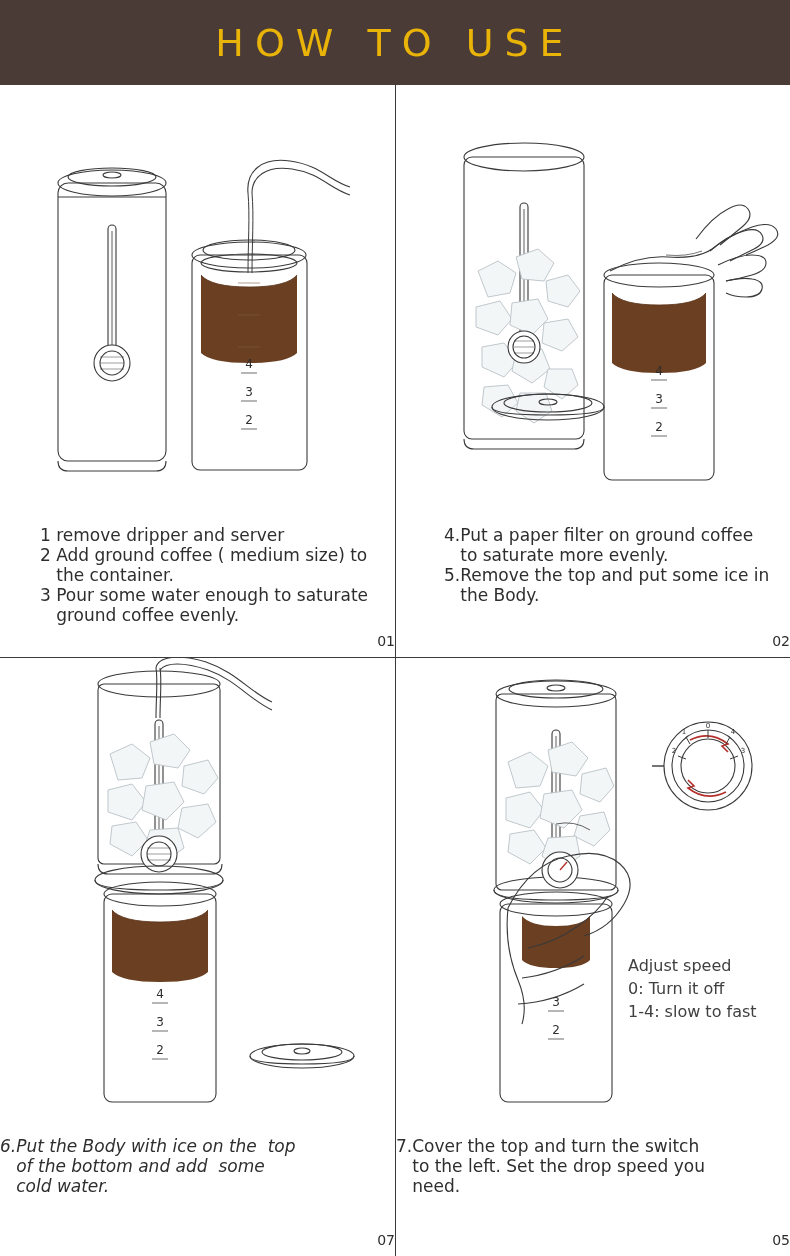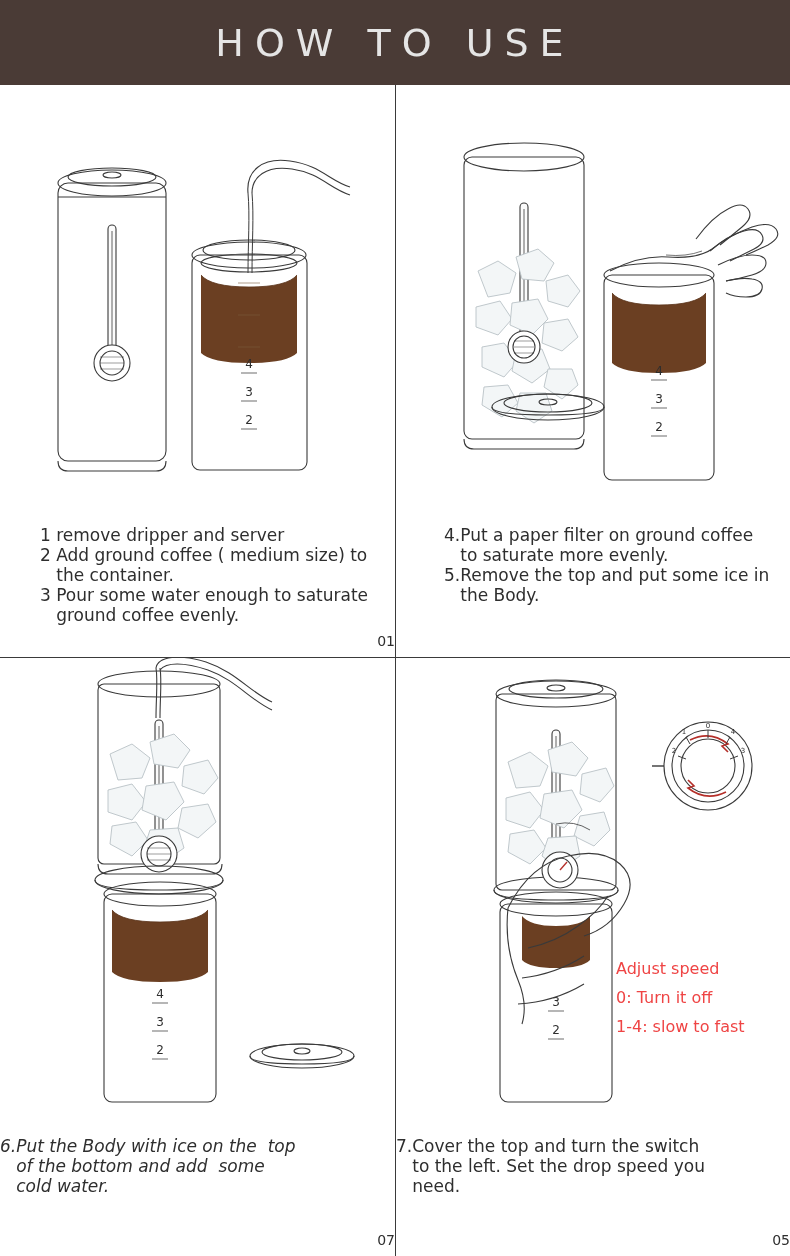--- a/index.html
+++ b/index.html
@@ -12,21 +12,21 @@
   }
   .page{width:790px;height:1256px;position:relative;background:#fff;box-sizing:border-box;}
 
   
   .header{
     height:85px;
     background:#4a3b36;
     display:flex;align-items:center;justify-content:center;
   }
   .header-title{
-    color:#e5e5e5;
+    color:#eab308;
     font-size:38px;
     letter-spacing:11px;
     font-weight:400;
     font-family:"DejaVu Sans", sans-serif;
   }
 
   
   .grid{
     position:absolute;
     top:85px;left:0;
@@ -71,24 +71,24 @@
     position:absolute;
     bottom:8px;left:0;right:0;
     text-align:right;
     font-size:14px;
     color:#2e2e2e;
   }
 
   .speed-text{
     position:absolute;
     font-size:16px;
-    line-height:29px;
-    color:#ef4444;
+    line-height:23px;
+    color:#404040;
     white-space:pre;
-    top:296px;left:220px;
+    top:296px;left:232px;
   }
 </style>
 </head>
 <body>
 
 <div class="page">
 
   <div class="header">
     <div class="header-title">HOW TO USE</div>
   </div>
@@ -259,20 +259,21 @@
             <path d="M322 180 q20 -10 34 -10 q14 0 14 8 q0 8 -14 12 q-14 4 -26 6" fill="none"></path>
             <path d="M330 196 q16 -4 26 -2 q12 2 10 10 q-2 8 -16 8 q-12 0 -20 -4" fill="none"></path>
             <path d="M270 170 q20 2 36 -4" fill="none" stroke-width="0.7"></path>
           </g>
         </svg>
       </div>
       <div class="caption cap-2">4.Put a paper filter on ground coffee
    to saturate more evenly.
 5.Remove the top and put some ice in
    the Body.</div>
+      <div class="panel-num">02</div>
     </div>
 
     <div class="cell col1 row2">
       <div class="art">
         <svg width="396" height="455" viewBox="0 0 396 455" fill="none" stroke="#3a3a3a" stroke-width="1.1">
 
           <g>
             <rect x="98" y="26" width="122" height="180" rx="6"></rect>
             <ellipse cx="159" cy="26" rx="61" ry="13"></ellipse>
             <rect x="155" y="62" width="8" height="122" rx="4" fill="#fbfbfb"></rect>

